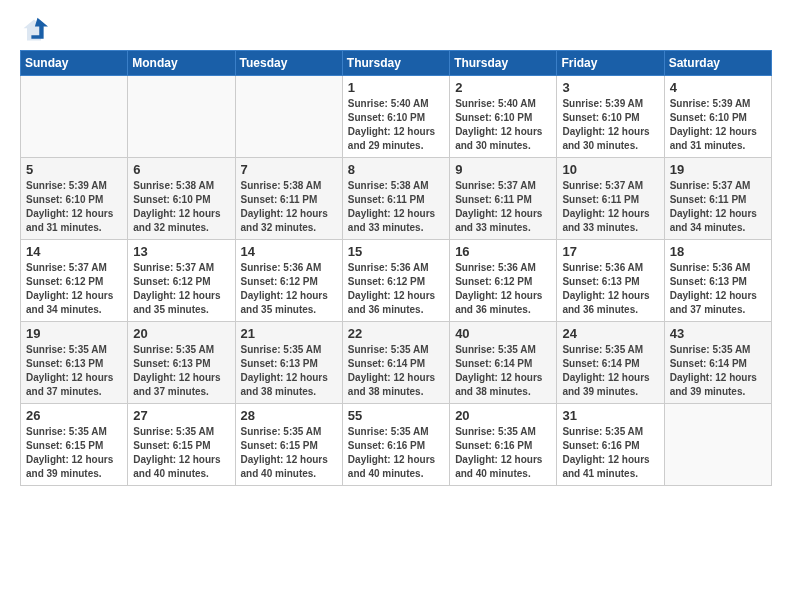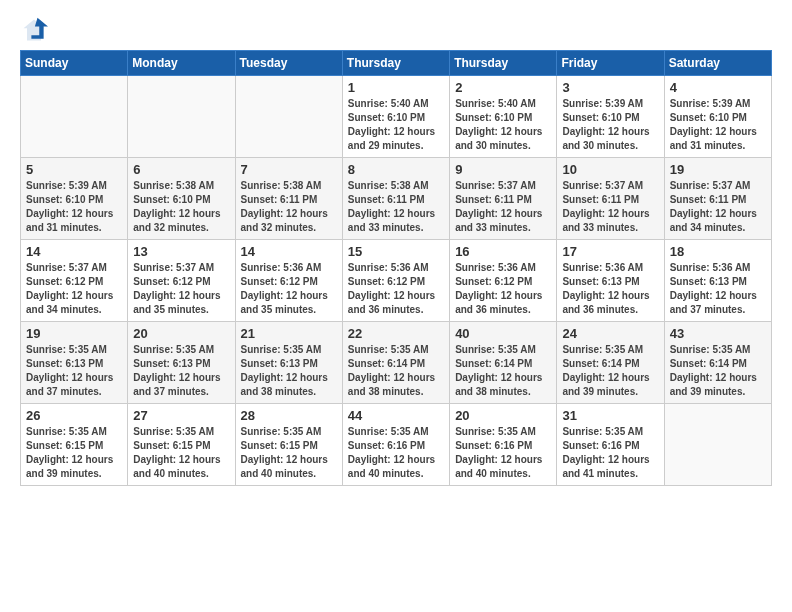--- a/index.html
+++ b/index.html
@@ -331,21 +331,21 @@
 and 40 minutes.</div>
         </td>
         <td>
           <span class="day-number">28</span>
           <div class="day-info">Sunrise: 5:35 AM
 Sunset: 6:15 PM
 Daylight: 12 hours
 and 40 minutes.</div>
         </td>
         <td>
-          <span class="day-number">44</span>
+          <span class="day-number">55</span>
           <div class="day-info">Sunrise: 5:35 AM
 Sunset: 6:16 PM
 Daylight: 12 hours
 and 40 minutes.</div>
         </td>
         <td>
           <span class="day-number">20</span>
           <div class="day-info">Sunrise: 5:35 AM
 Sunset: 6:16 PM
 Daylight: 12 hours

